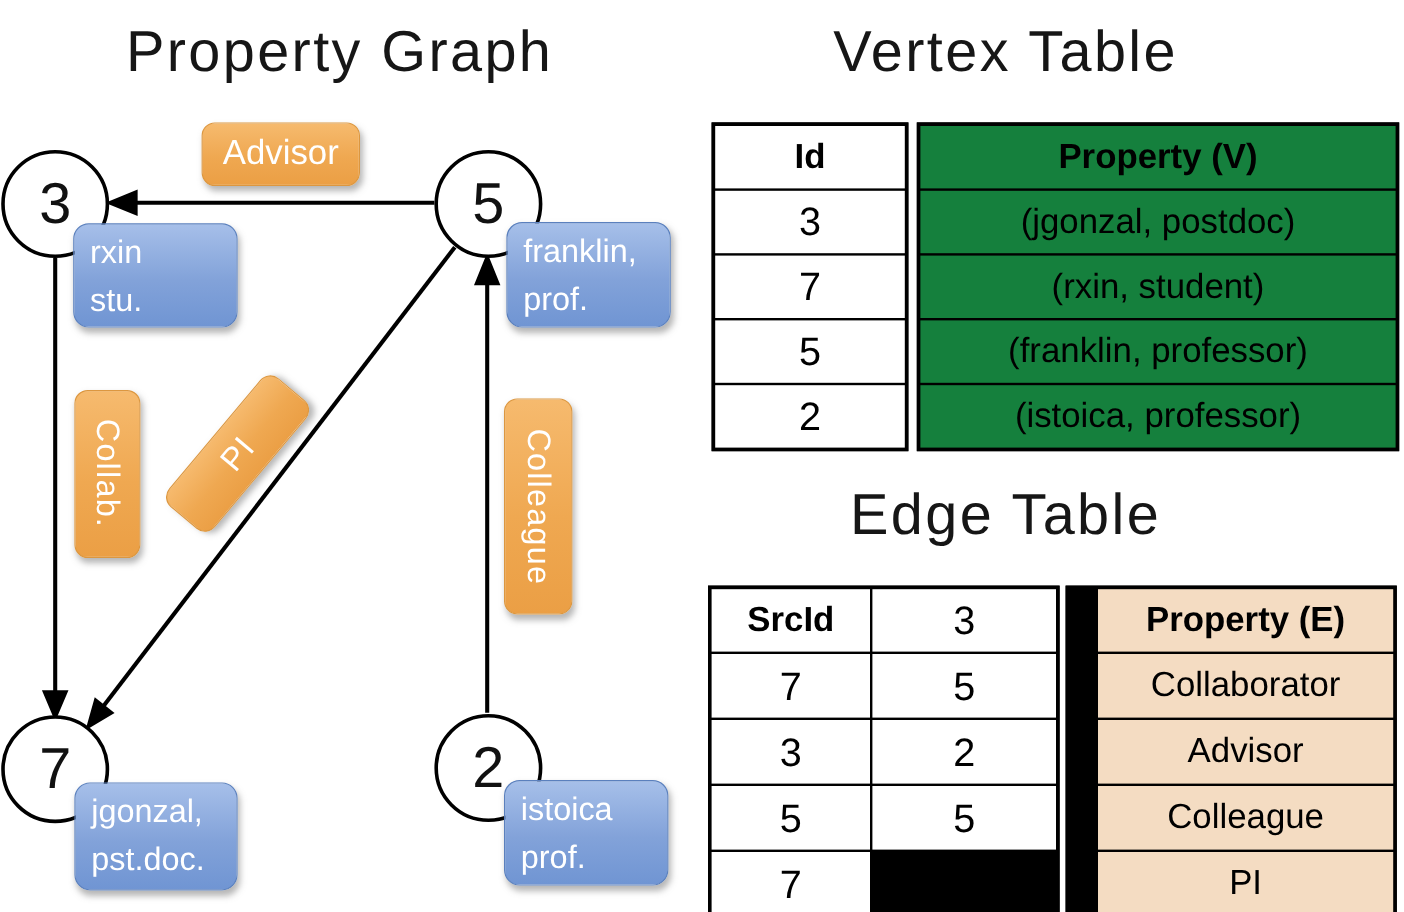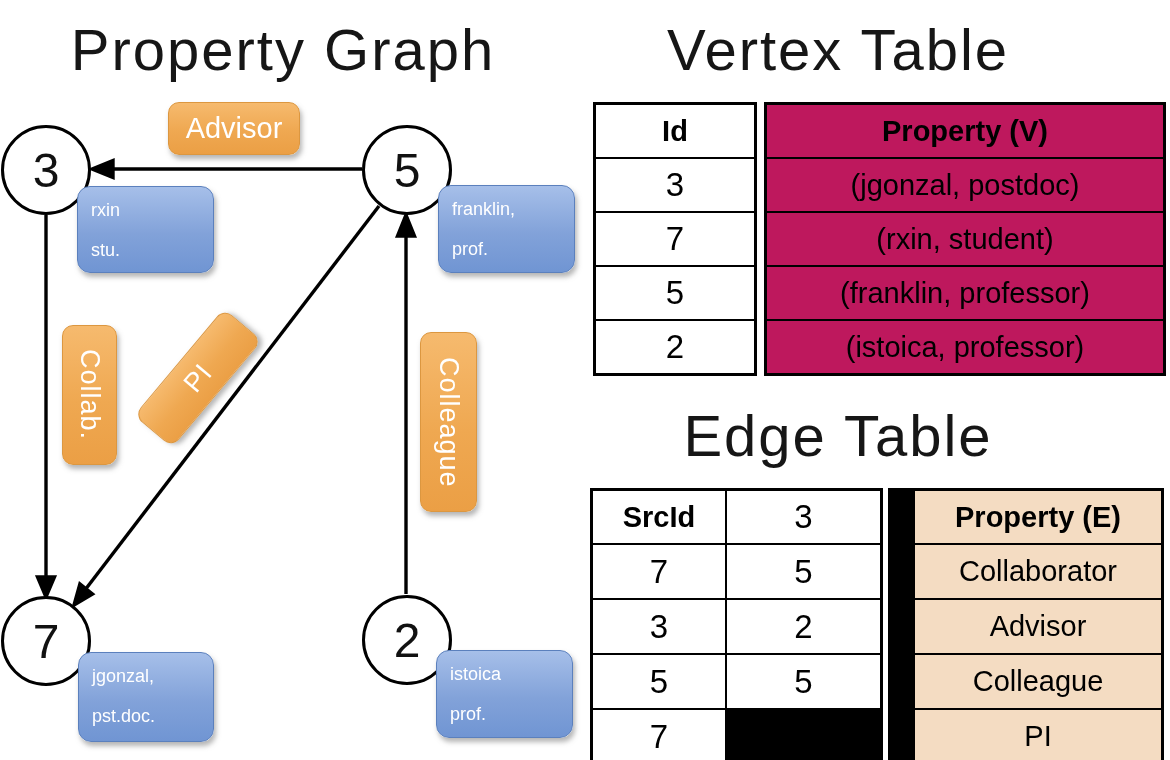--- a/index.html
+++ b/index.html
@@ -3,41 +3,40 @@
 <meta charset="utf-8">
 <style>
   html,body{margin:0;padding:0;}
   body{
     width:1170px;height:760px;overflow:hidden;position:relative;
     background:#ffffff;font-family:"Liberation Sans",sans-serif;color:#000;
   }
 
   
   .big-title{
-    position:absolute;text-align:center;font-size:58px;letter-spacing:2px;
+    position:absolute;text-align:center;font-size:48px;letter-spacing:2px;
     color:#161616;font-weight:300;white-space:nowrap;
   }
 
   
   #graph-svg{position:absolute;left:0;top:0;z-index:1;}
 
   .node-circle{
     position:absolute;width:90px;height:90px;box-sizing:border-box;
     border:3.5px solid #000;border-radius:50%;background:#fff;z-index:2;
     display:flex;align-items:center;justify-content:center;
     font-size:48px;font-weight:300;color:#111;
   }
 
   .vpill{
     position:absolute;z-index:3;box-sizing:border-box;border-radius:13px;
     border:1.5px solid #5b80bd;
     background:linear-gradient(180deg,#a6bfe9 0%,#82a2d9 55%,#7095d3 100%);
-    color:#fff;font-size:18px;line-height:40px;padding:3px 0 0 13px;
+    color:#fff;font-size:27px;line-height:40px;padding:3px 0 0 13px;
     box-shadow:2px 4px 5px rgba(110,110,110,.5);
-    margin-left:16px;
   }
 
   .opill{
     position:absolute;z-index:3;box-sizing:border-box;border-radius:11px;
     border:1.5px solid #dc9740;
     background:linear-gradient(180deg,#f6ba6e 0%,#efa851 55%,#eb9f45 100%);
     color:#fff;box-shadow:2px 4px 5px rgba(110,110,110,.5);
     display:flex;align-items:center;justify-content:center;
   }
   .opill.h{font-size:29px;}
@@ -48,21 +47,21 @@
   .tbox{
     position:absolute;box-sizing:border-box;border:3px solid #000;background:#000;
     display:grid;row-gap:2px;column-gap:2px;z-index:1;
   }
   .cell{
     display:flex;align-items:center;justify-content:center;
     background:#fff;font-size:29px;color:#000;white-space:nowrap;
   }
   .cell.hdr{font-weight:bold;text-align:center;}
   .cell.num{font-size:33px;}
-  .cell.blue{background:#be185d;}
+  .cell.blue{background:#15803d;}
   .cell.orange{background:#f4dcc2;margin-left:24px;}
 </style>
 </head>
 <body>
 
 <div class="big-title" style="left:0;top:16px;width:566px;">Property Graph</div>
 
 <svg id="graph-svg" width="585" height="760" viewBox="0 0 585 760">
   <g stroke="#000" stroke-width="3.4" fill="#000">
 

